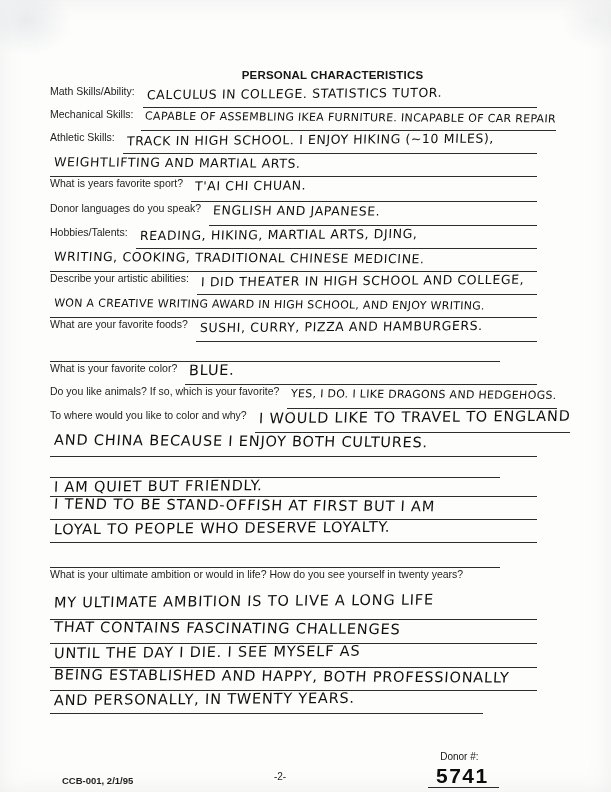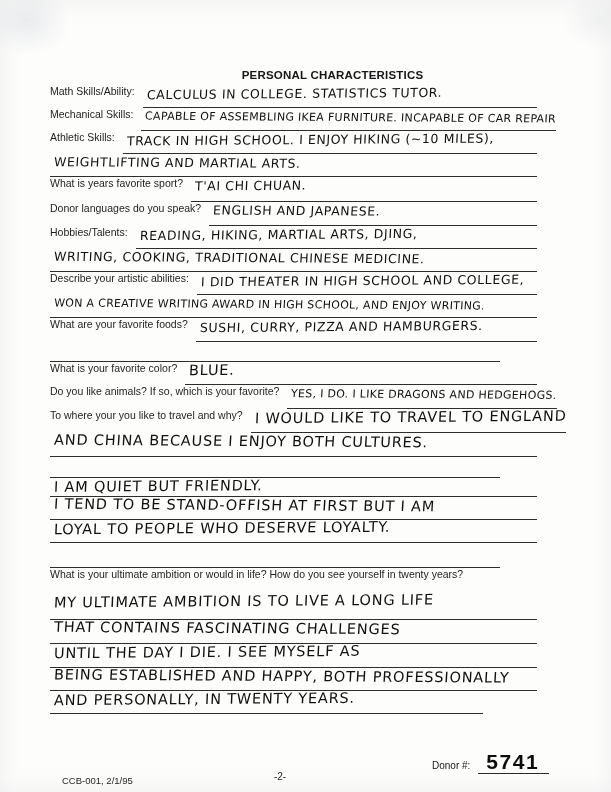--- a/index.html
+++ b/index.html
@@ -36,23 +36,23 @@
 
   .hand{display:inline-block;font-family:"DejaVu Sans", sans-serif;
     font-size:12.5px;letter-spacing:0.6px;color:#101010;
     transform:skewX(-3deg);margin-bottom:-1px;padding-left:4px;white-space:nowrap;}
   .hand.sm{font-size:11px;letter-spacing:0.3px;}
   .hand.lg{font-size:14.5px;letter-spacing:0.8px;}
   .tu{transform:skewX(-3deg) rotate(-0.45deg);}
   .td{transform:skewX(-3deg) rotate(0.4deg);}
 
   .footer{position:absolute;left:0;top:0;width:611px;height:792px;pointer-events:none;}
-  .form-code{position:absolute;left:62px;top:775px;font-size:9.5px;color:#1e1e1e;}
+  .form-code{position:absolute;left:62px;top:775px;font-size:9.5px;color:#1e1e1e;font-weight:bold;}
   .page-num{position:absolute;left:0;top:771px;width:560px;text-align:center;font-size:10px;color:#1e1e1e;}
-  .donor{position:absolute;left:432px;top:751px;display:flex;align-items:flex-end;}
+  .donor{position:absolute;left:420px;top:751px;display:flex;align-items:center;flex-direction:column;}
   .donor .dlabel{font-size:10px;padding-bottom:3px;color:#161616;}
   .donor .dnum{font-weight:bold;font-size:21px;letter-spacing:1.5px;color:#0d0d0d;
     border-bottom:1.6px solid #2a2a2a;padding:0 10px 1px 8px;margin-left:8px;line-height:1;}
 </style>
 </head>
 <body>
 
 <div class="page">
   <div class="smudge tl"></div>
   <div class="smudge tr"></div>
@@ -123,21 +123,21 @@
       <span class="label">What is your favorite color?</span>
       <span class="ans"><span class="hand lg tu">BLUE.</span></span>
     </div>
 
     <div class="row h24">
       <span class="label">Do you like animals?  If so, which is your favorite?</span>
       <span class="ans"><span class="hand sm td">YES, I DO.  I LIKE DRAGONS AND HEDGEHOGS.</span></span>
     </div>
 
     <div class="row h24">
-      <span class="label">To where your you like to travel and why?</span>
+      <span class="label">To where would you like to color and why?</span>
       <span class="ans"><span class="hand lg tu">I WOULD LIKE TO TRAVEL TO ENGLAND</span></span>
     </div>
 
     <div class="row h24">
       <span class="ans"><span class="hand lg td">AND CHINA BECAUSE I ENJOY BOTH CULTURES.</span></span>
     </div>
 
     <div class="row h21">
       <span class="ans blankline"></span>
     </div>

